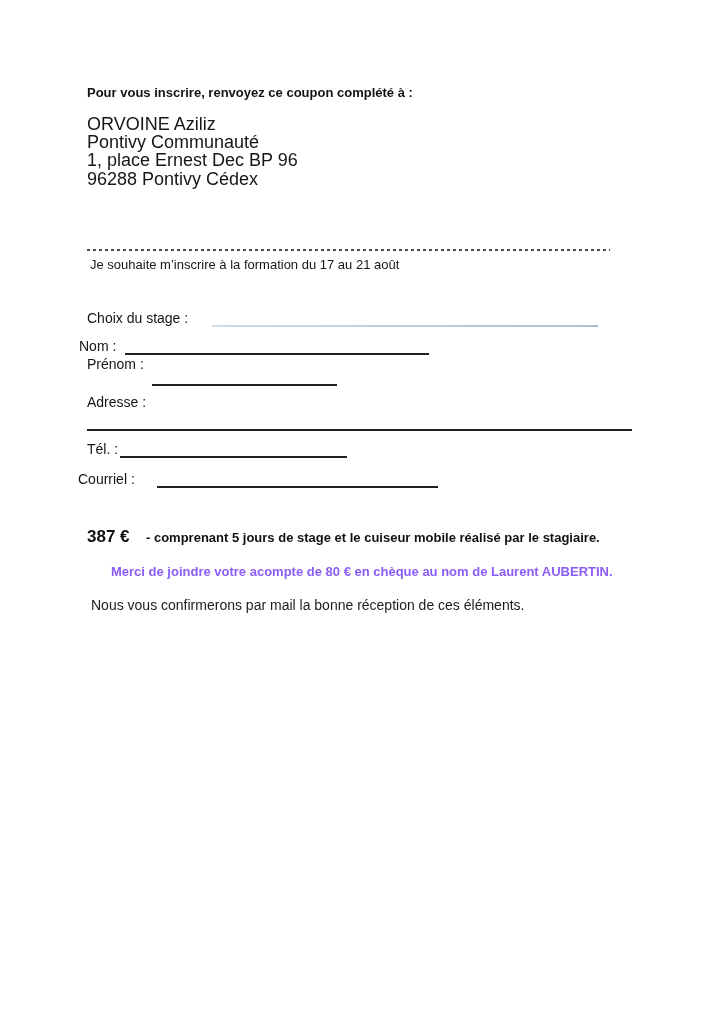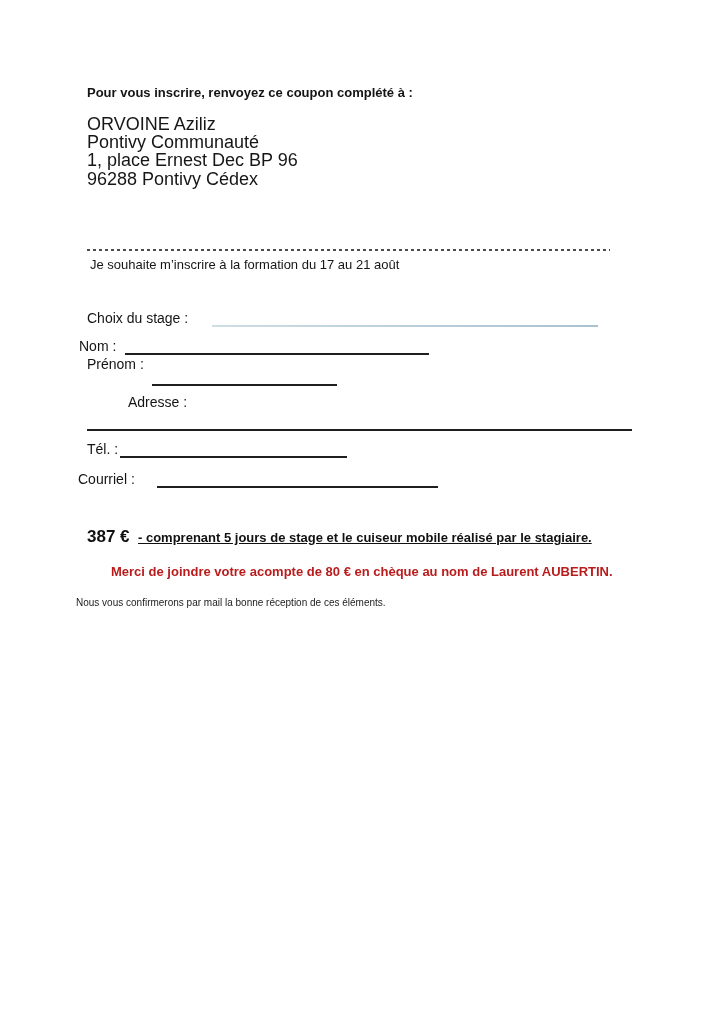--- a/index.html
+++ b/index.html
@@ -42,45 +42,45 @@
 
   .statement {
     left: 90px; top: 257px;
     font-size: 13px; color: #161616;
   }
 
   .field-label { font-size: 14px; color: #141414; }
   .f-choix    { left: 87px; top: 310px; }
   .f-nom      { left: 79px; top: 338px; }
   .f-prenom   { left: 87px; top: 356px; }
-  .f-adresse  { left: 87px; top: 394px; margin-left: 41px; }
+  .f-adresse  { left: 87px; top: 394px; }
   .f-tel      { left: 87px; top: 441px; }
   .f-courriel { left: 78px; top: 471px; }
 
   .field-line { height: 1.6px; background: #1f1f1f; }
   .l-choix    { left: 212px; top: 325px; width: 386px; height: 2px;
                 background: linear-gradient(90deg, #cfdde4, #b7ccd9 60%, #a9c2d2); }
   .l-nom      { left: 125px; top: 353px; width: 304px; }
   .l-prenom   { left: 152px; top: 384px; width: 185px; }
   .l-adresse  { left: 87px;  top: 429px; width: 545px; }
   .l-tel      { left: 120px; top: 456px; width: 227px; }
   .l-courriel { left: 157px; top: 486px; width: 281px; }
 
   .pricing { left: 87px; top: 527px; font-weight: 700; color: #111; }
   .pricing .amount { font-size: 17px; text-align: center; }
-  .pricing .desc   { font-size: 13px; margin-left: 4px; text-decoration: underline; }
+  .pricing .desc   { font-size: 13px; margin-left: 12px; }
 
   .deposit {
     left: 87px; top: 564px;
-    font-size: 13px; font-weight: 700; color: #b91c1c; padding-left: 24px;
+    font-size: 13px; font-weight: 700; color: #8b5cf6; padding-left: 24px;
   }
 
   .confirm {
-    left: 76px; top: 597px;
-    font-size: 10px; font-weight: 400; color: #1c1c1c;
+    left: 91px; top: 597px;
+    font-size: 14px; font-weight: 400; color: #1c1c1c;
   }
 </style>
 </head>
 <body>
 
 <div class="page">
 
   <p class="abs intro-bold">Pour vous inscrire, renvoyez ce coupon complété à :</p>
 
   <div class="abs recipient">

